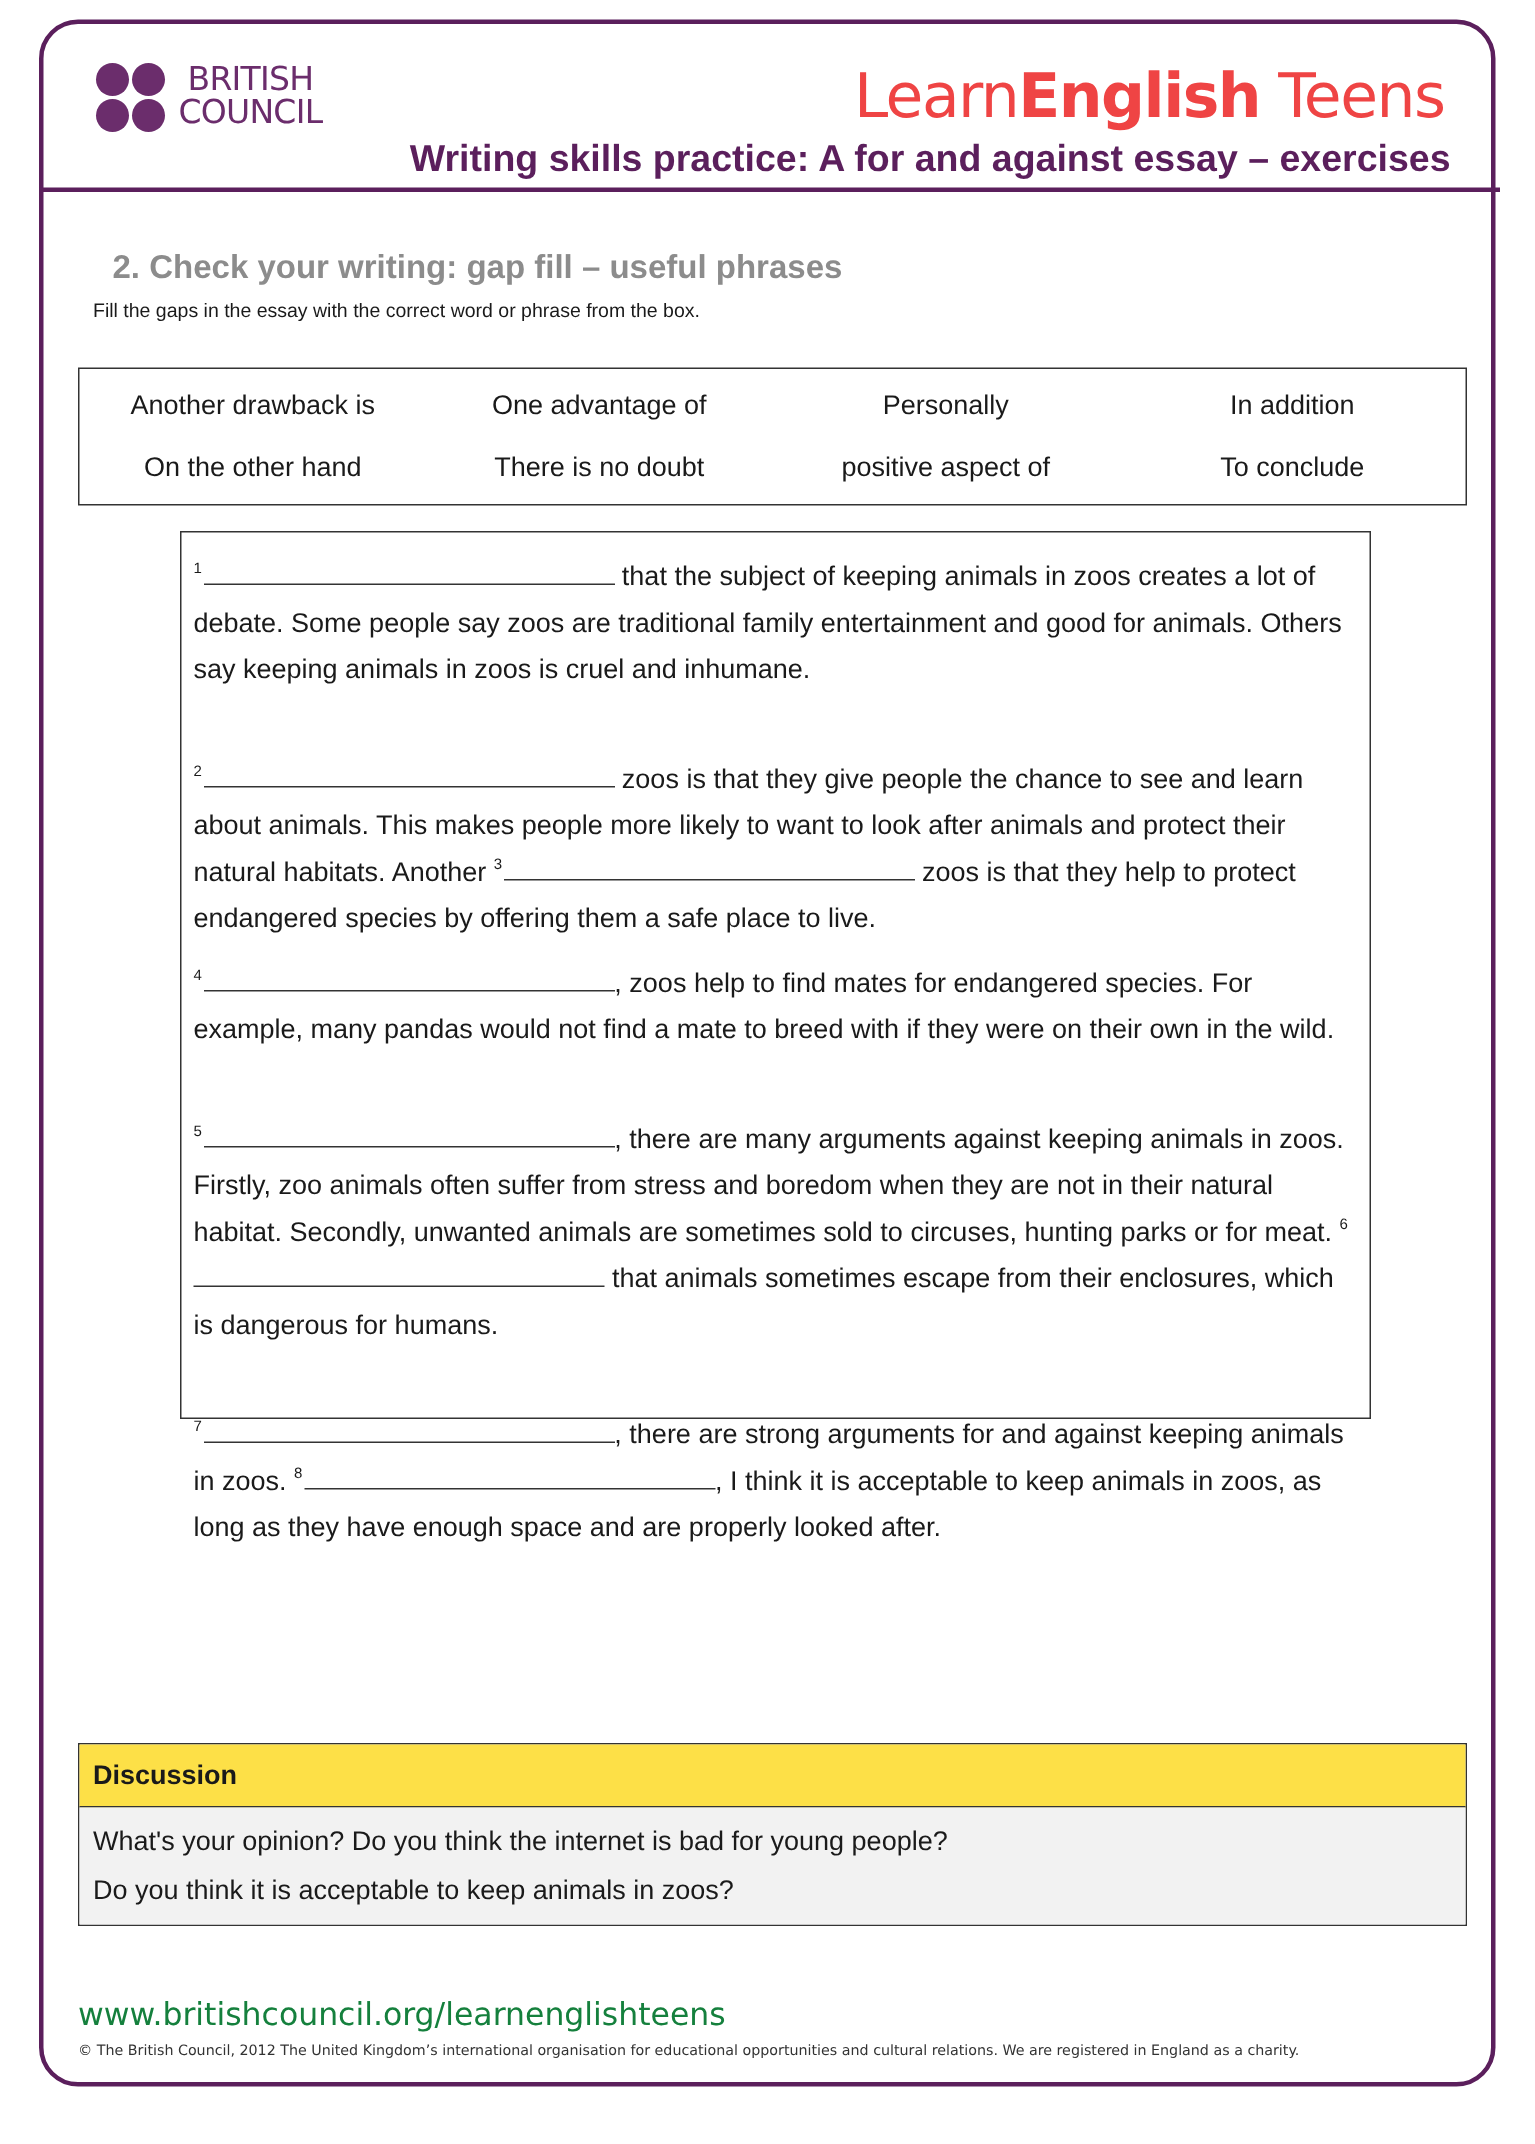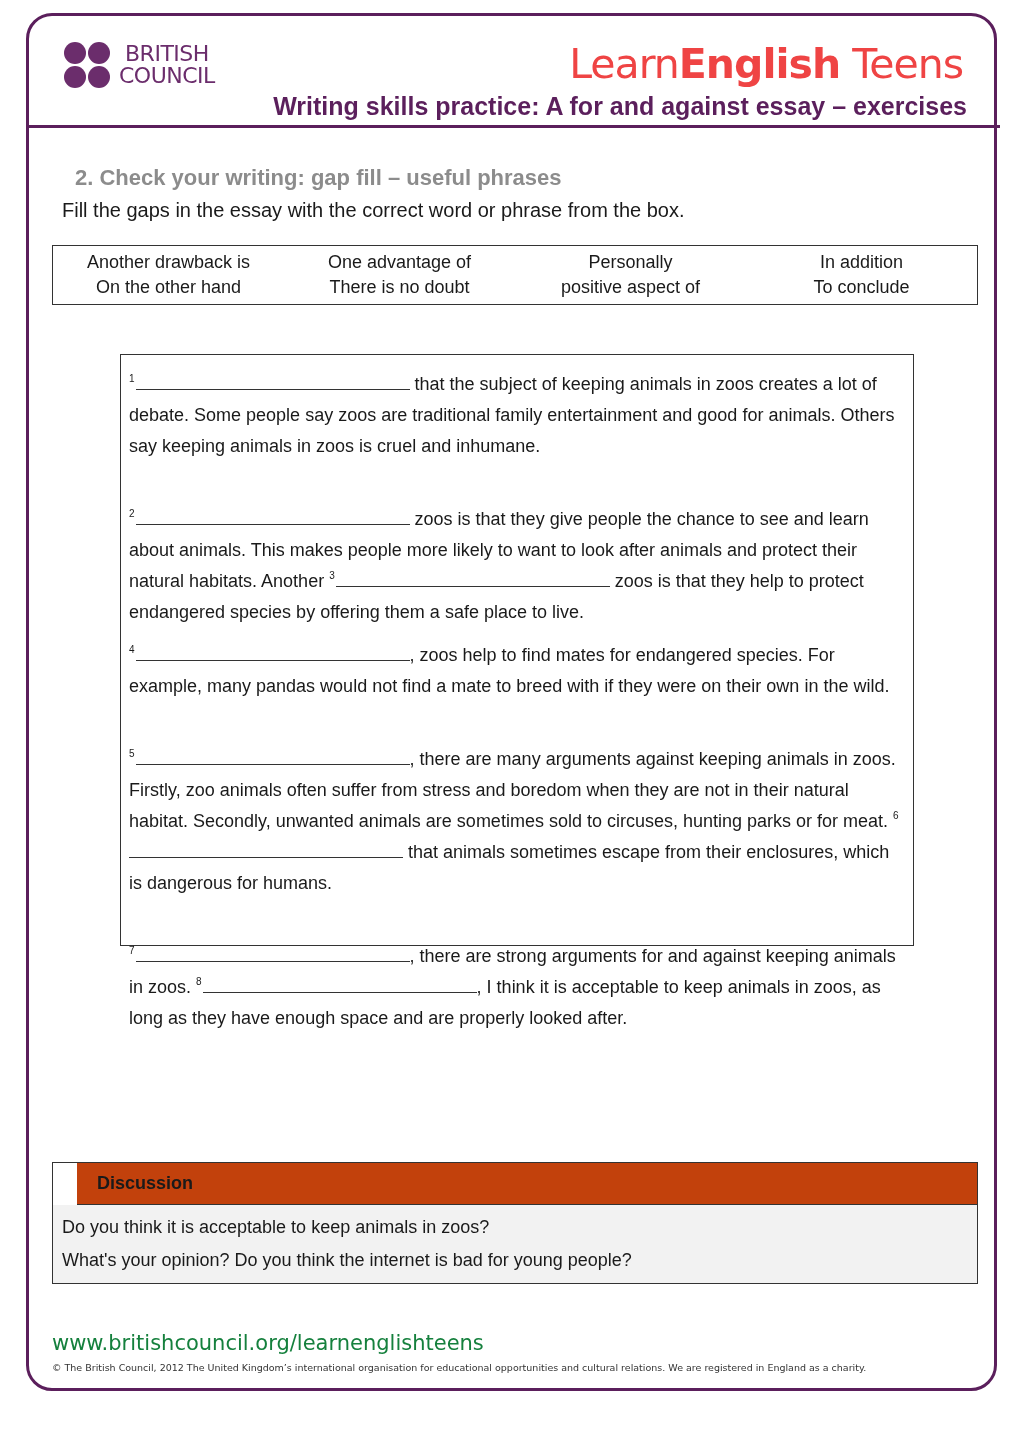--- a/index.html
+++ b/index.html
@@ -17,43 +17,43 @@
     .bc-dot { width: 22px; height: 22px; border-radius: 50%; background: #6b2d6c; }
     .bc-text { margin-left: 9px; font-family: "DejaVu Sans", sans-serif; font-size: 22px; line-height: 22px; color: #6b2d6c; letter-spacing: -0.5px; }
 
     .le-logo { position: absolute; right: 60px; top: 40px; font-family: "DejaVu Sans", sans-serif; font-size: 41px; color: #ef4444; letter-spacing: -1px; }
     .le-logo .light { font-weight: normal; font-family: "DejaVu Sans", sans-serif; }
     .le-logo .bold { font-weight: bold; }
 
     .doc-title { position: absolute; right: 56px; top: 92px; font-size: 25px; font-weight: bold; color: #5b1f5c; }
 
     .section-title { position: absolute; left: 62px; top: 165px; font-size: 22px; font-weight: bold; color: #8c8c8c; margin-left: 13px; }
-    .instruction { position: absolute; left: 62px; top: 199px; font-size: 20px; color: #1a1a1a; }
+    .instruction { position: absolute; left: 62px; top: 199px; font-size: 13px; color: #1a1a1a; }
 
     .word-box {
-      position: absolute; left: 52px; top: 245px; width: 926px; height: 60px; box-sizing: border-box;
+      position: absolute; left: 52px; top: 245px; width: 926px; height: 92px; box-sizing: border-box;
       border: 1px solid #333; display: grid; grid-template-columns: repeat(4, 1fr); grid-template-rows: 1fr 1fr;
       padding: 4px 0;
     }
     .word { font-size: 18px; text-align: center; align-self: center; color: #1a1a1a; }
 
     .essay-box {
       position: absolute; left: 120px; top: 354px; width: 794px; height: 592px; box-sizing: border-box;
       border: 1px solid #333; padding: 14px 8px 0 8px;
     }
     .para { font-size: 18px; line-height: 31px; color: #1a1a1a; margin: 0; }
     .para + .para { margin-top: 42px; }
     .para.tight { margin-top: 12px; }
     .gap { display: inline-block; width: 274px; border-bottom: 1px solid #333; height: 18px; vertical-align: baseline; }
     sup { font-size: 10px; vertical-align: 8px; line-height: 0; margin-right: 1px; }
 
     .discussion {
       position: absolute; left: 52px; top: 1162px; width: 926px; box-sizing: border-box; border: 1px solid #333;
     }
-    .disc-head { background: #c2410c; border-bottom: 1px solid #333; height: 41px; padding-left: 20px; font-size: 18px; font-weight: bold; line-height: 41px; margin-left: 24px; }
+    .disc-head { background: #fde047; border-bottom: 1px solid #333; height: 41px; padding-left: 9px; font-size: 18px; font-weight: bold; line-height: 41px; }
     .disc-body { background: #f2f2f2; padding: 6px 9px 6px 9px; }
     .disc-q { font-size: 18px; line-height: 33px; }
 
     .footer-url { position: absolute; left: 52px; top: 1331px; font-family: "DejaVu Sans", sans-serif; font-size: 21px; color: #15803d; }
     .footer-copy { position: absolute; left: 52px; top: 1362px; font-family: "DejaVu Sans", sans-serif; font-size: 9.5px; color: #333; white-space: nowrap; }
   </style>
 </head>
 <body>
 
 <div class="frame"></div>
@@ -104,19 +104,19 @@
     <sup>5</sup><span class="gap"></span><span>, there are many arguments against keeping animals in zoos. Firstly, zoo animals often suffer from stress and boredom when they are not in their natural habitat. Secondly, unwanted animals are sometimes sold to circuses, hunting parks or for meat. </span><sup>6</sup><span class="gap"></span><span> that animals sometimes escape from their enclosures, which is dangerous for humans.</span>
   </p>
   <p class="para">
     <sup>7</sup><span class="gap"></span><span>, there are strong arguments for and against keeping animals in zoos. </span><sup>8</sup><span class="gap"></span><span>, I think it is acceptable to keep animals in zoos, as long as they have enough space and are properly looked after.</span>
   </p>
 </div>
 
 <div class="discussion">
   <div class="disc-head">Discussion</div>
   <div class="disc-body">
+    <div class="disc-q">What's your opinion? Do you think the internet is bad for young people?</div>
     <div class="disc-q">Do you think it is acceptable to keep animals in zoos?</div>
-    <div class="disc-q">What's your opinion? Do you think the internet is bad for young people?</div>
   </div>
 </div>
 
 <div class="footer-url">www.britishcouncil.org/learnenglishteens</div>
 <div class="footer-copy">© The British Council, 2012 The United Kingdom’s international organisation for educational opportunities and cultural relations. We are registered in England as a charity.</div>
 
 </body></html>

